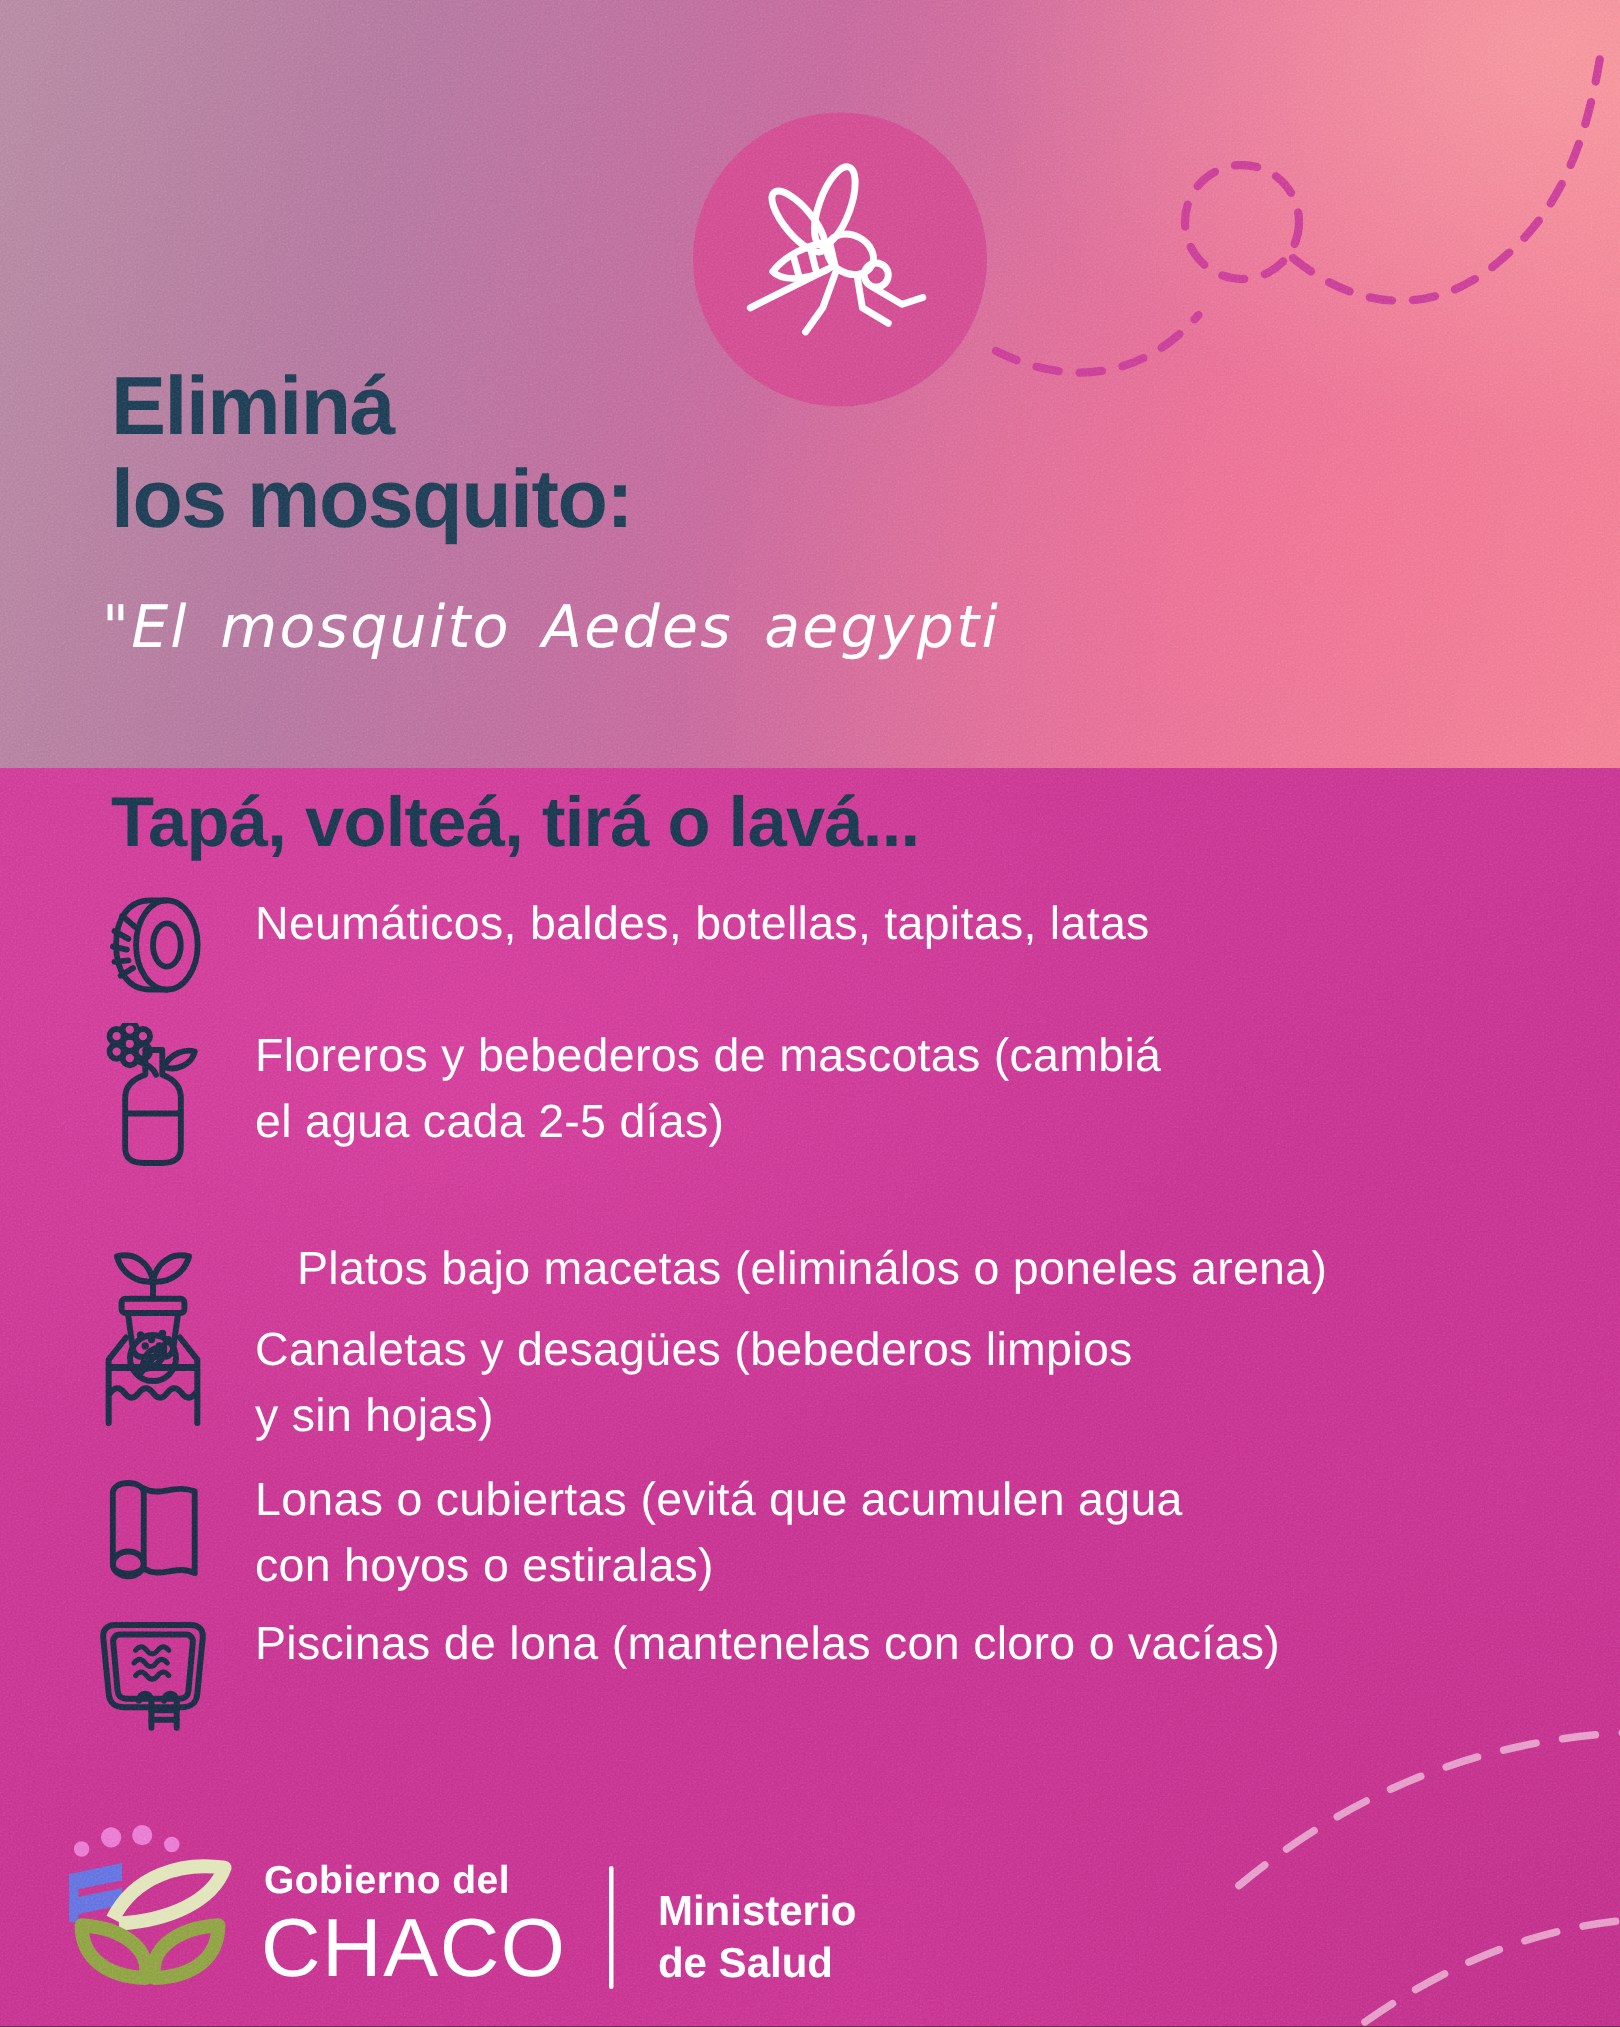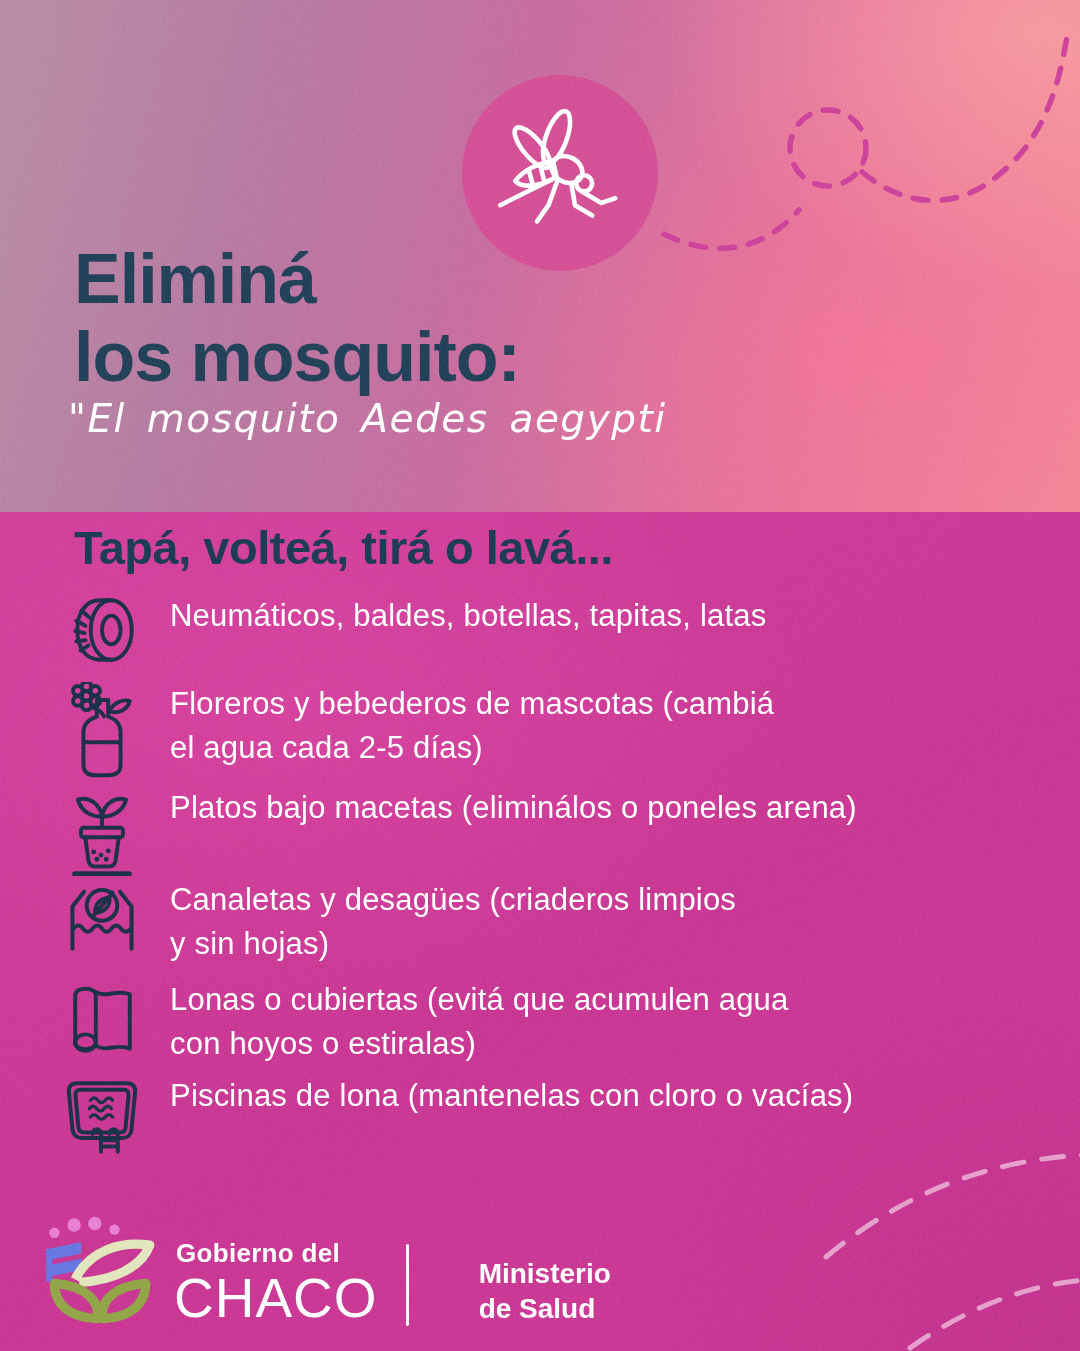--- a/index.html
+++ b/index.html
@@ -30,55 +30,55 @@
   .flight-path{left:0;top:0;}
   .corner-arcs{left:0;top:512px;}
   
   .badge{
     position:absolute;left:462px;top:75px;width:196px;height:196px;border-radius:50%;
     background:#d1488f;display:flex;align-items:center;justify-content:center;
   }
   
   .title{
     position:absolute;left:74px;top:240px;margin:0;color:#1b3950;
-    font-size:70px;font-weight:bold;line-height:1.12;letter-spacing:-1px;
+    font-size:55px;font-weight:bold;line-height:1.12;letter-spacing:-1px;
   }
   .title span{display:block;}
   .quote{
     position:absolute;left:68px;top:394px;margin:0;color:#ffffff;
     font-family:"DejaVu Sans","Liberation Sans",sans-serif;
     font-style:italic;font-size:39px;line-height:1.3;letter-spacing:1.5px;word-spacing:7px;
   }
   .quote span{display:block;}
   
   .subheading{
     position:absolute;left:74px;top:520px;margin:0;color:#17334a;
     font-size:47px;font-weight:bold;letter-spacing:-0.5px;text-align:center;
   }
   .row{position:absolute;left:60px;display:flex;align-items:flex-start;}
   .row .iconbox{width:84px;flex:none;display:flex;align-items:center;justify-content:center;}
   .row .txt{margin-left:26px;color:#ffffff;font-size:31px;line-height:1.42;letter-spacing:.2px;}
   .row .txt span{display:block;}
   .r1{top:594px;height:82px;}
   .r2{top:682px;height:108px;}
-  .r3{top:786px;height:92px;}
+  .r3{top:824px;height:92px;gap:28px;}
   .r4{top:878px;height:92px;}
   .r5{top:978px;height:102px;}
   .r6{top:1074px;height:96px;}
   .licon{stroke:#16293f;fill:none;stroke-width:3.8;stroke-linecap:round;stroke-linejoin:round;}
   
   .footer{
     position:absolute;left:42px;top:1206px;height:120px;
     display:flex;align-items:flex-end;color:#ffffff;
   }
   .gov{margin-left:16px;}
   .gov-small{font-size:26px;font-weight:bold;letter-spacing:.3px;margin:0 0 2px 2px;}
   .gov-big{font-size:55px;font-weight:normal;letter-spacing:1px;margin:0;line-height:1;}
   .divider{width:3px;height:82px;background:#ffffff;border-radius:2px;margin:0 30px 0 28px;}
-  .ministry{font-size:28px;font-weight:bold;line-height:1.25;margin-left:40px;}
+  .ministry{font-size:28px;font-weight:bold;line-height:1.25;}
   .ministry span{display:block;}
 </style>
 </head>
 <body>
 
 <div class="poster">
 
   <div class="top-section"></div>
   <div class="bottom-section"></div>
 
@@ -184,21 +184,21 @@
       <svg width="76" height="78" viewBox="0 0 72 72" class="licon">
         <path d="M8 66 V26 L19 12"></path>
         <path d="M64 66 V26 L53 12"></path>
         <circle cx="36" cy="25" r="14.5"></circle>
         <path d="M29.5 32 C29.5 23 34 18.5 43 17.5 C44 25.5 38.5 31.5 29.5 32 Z"></path>
         <path d="M46 13 L27 36"></path>
         <path d="M9 47 q4.5 -6 9 0 t9 0 t9 0 t9 0 t9 0 t9 0"></path>
       </svg>
     </div>
     <div class="txt">
-      <span>Canaletas y desagües (criaderos limpios</span>
+      <span>Canaletas y desagües (bebederos limpios</span>
       <span>y sin hojas)</span>
     </div>
   </div>
 
   <div class="row r5">
     <div class="iconbox">
       <svg width="70" height="88" viewBox="0 0 68 84" class="licon">
         <path d="M8 16 C8 7.5 28 7.5 28 16 V62 C28 70.5 8 70.5 8 62 Z"></path>
         <ellipse cx="18" cy="62" rx="10" ry="8"></ellipse>
         <path d="M28 13 C38 19 48 10 61 15 V68 C49 62 39 72 28 65"></path>

